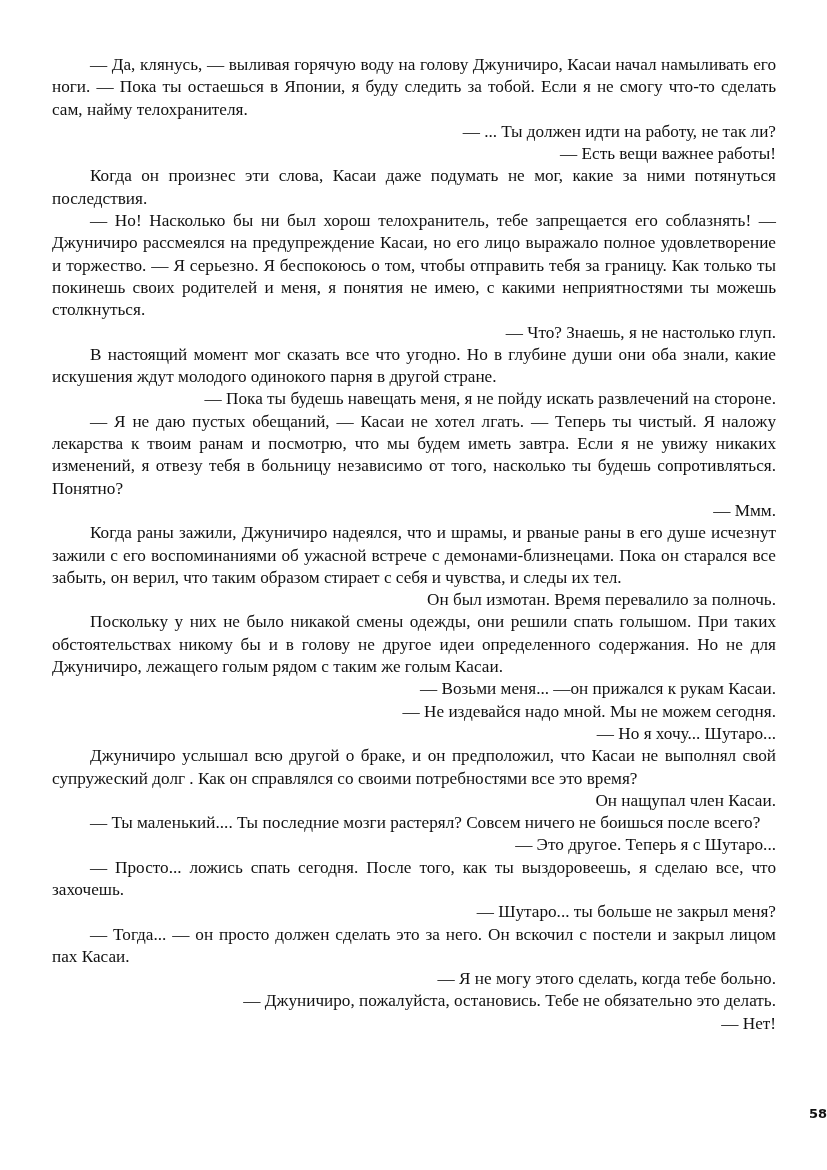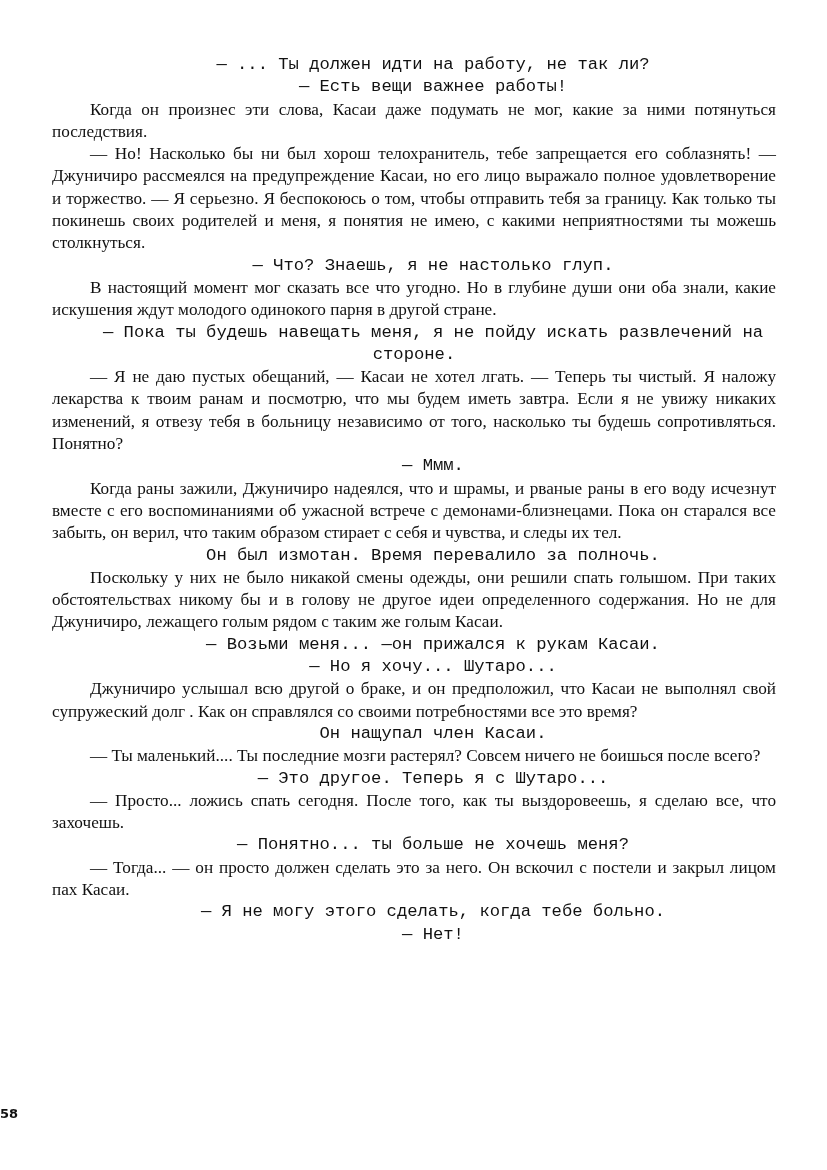--- a/index.html
+++ b/index.html
@@ -23,57 +23,59 @@
       line-height: 22.3px;
       color: #111111;
     }
     .para {
       margin: 0;
       text-indent: 38px;
       text-align: justify;
       hyphens: none;
     }
     .para.short {
-      text-align: center;
-      font-family: Liberation Mono, monospace;
+      text-align: right;
     }
     .page-number {
       position: absolute;
       left: 0;
       width: 827px;
       top: 1106px;
-      text-align: left;
+      text-align: right;
       font-family: "DejaVu Sans", sans-serif;
       font-weight: bold;
       font-size: 13px;
       color: #111111;
     }
   </style>
 </head>
 <body>
 
 <div class="page">
+  <p class="para">— Да, клянусь, — выливая горячую воду на голову Джуничиро, Касаи начал намыливать его ноги. — Пока ты остаешься в Японии, я буду следить за тобой. Если я не смогу что-то сделать сам, найму телохранителя.</p>
   <p class="para short">— ... Ты должен идти на работу, не так ли?</p>
   <p class="para short">— Есть вещи важнее работы!</p>
   <p class="para">Когда он произнес эти слова, Касаи даже подумать не мог, какие за ними потянуться последствия.</p>
   <p class="para">— Но! Насколько бы ни был хорош телохранитель, тебе запрещается его соблазнять! — Джуничиро рассмеялся на предупреждение Касаи, но его лицо выражало полное удовлетворение и торжество. — Я серьезно. Я беспокоюсь о том, чтобы отправить тебя за границу. Как только ты покинешь своих родителей и меня, я понятия не имею, с какими неприятностями ты можешь столкнуться.</p>
   <p class="para short">— Что? Знаешь, я не настолько глуп.</p>
   <p class="para">В настоящий момент мог сказать все что угодно. Но в глубине души они оба знали, какие искушения ждут молодого одинокого парня в другой стране.</p>
   <p class="para short">— Пока ты будешь навещать меня, я не пойду искать развлечений на стороне.</p>
   <p class="para">— Я не даю пустых обещаний, — Касаи не хотел лгать. — Теперь ты чистый. Я наложу лекарства к твоим ранам и посмотрю, что мы будем иметь завтра. Если я не увижу никаких изменений, я отвезу тебя в больницу независимо от того, насколько ты будешь сопротивляться. Понятно?</p>
   <p class="para short">— Ммм.</p>
-  <p class="para">Когда раны зажили, Джуничиро надеялся, что и шрамы, и рваные раны в его воду исчезнут вместе с его воспоминаниями об ужасной встрече с демонами-близнецами. Пока он старался все забыть, он верил, что таким образом стирает с себя и чувства, и следы их тел.</p>
+  <p class="para">Когда раны зажили, Джуничиро надеялся, что и шрамы, и рваные раны в его душе исчезнут зажили с его воспоминаниями об ужасной встрече с демонами-близнецами. Пока он старался все забыть, он верил, что таким образом стирает с себя и чувства, и следы их тел.</p>
   <p class="para short">Он был измотан. Время перевалило за полночь.</p>
   <p class="para">Поскольку у них не было никакой смены одежды, они решили спать голышом. При таких обстоятельствах никому бы и в голову не другое идеи определенного содержания. Но не для Джуничиро, лежащего голым рядом с таким же голым Касаи.</p>
   <p class="para short">— Возьми меня... —он прижался к рукам Касаи.</p>
+  <p class="para short">— Не издевайся надо мной. Мы не можем сегодня.</p>
   <p class="para short">— Но я хочу... Шутаро...</p>
   <p class="para">Джуничиро услышал всю другой о браке, и он предположил, что Касаи не выполнял свой супружеский долг . Как он справлялся со своими потребностями все это время?</p>
   <p class="para short">Он нащупал член Касаи.</p>
   <p class="para">— Ты маленький.... Ты последние мозги растерял? Совсем ничего не боишься после всего?</p>
   <p class="para short">— Это другое. Теперь я с Шутаро...</p>
   <p class="para">— Просто... ложись спать сегодня. После того, как ты выздоровеешь, я сделаю все, что захочешь.</p>
-  <p class="para short">— Понятно... ты больше не хочешь меня?</p>
+  <p class="para short">— Шутаро... ты больше не закрыл меня?</p>
   <p class="para">— Тогда... — он просто должен сделать это за него. Он вскочил с постели и закрыл лицом пах Касаи.</p>
   <p class="para short">— Я не могу этого сделать, когда тебе больно.</p>
+  <p class="para short">— Джуничиро, пожалуйста, остановись. Тебе не обязательно это делать.</p>
   <p class="para short">— Нет!</p>
 </div>
 
 <div class="page-number">58</div>
 
 </body></html>

